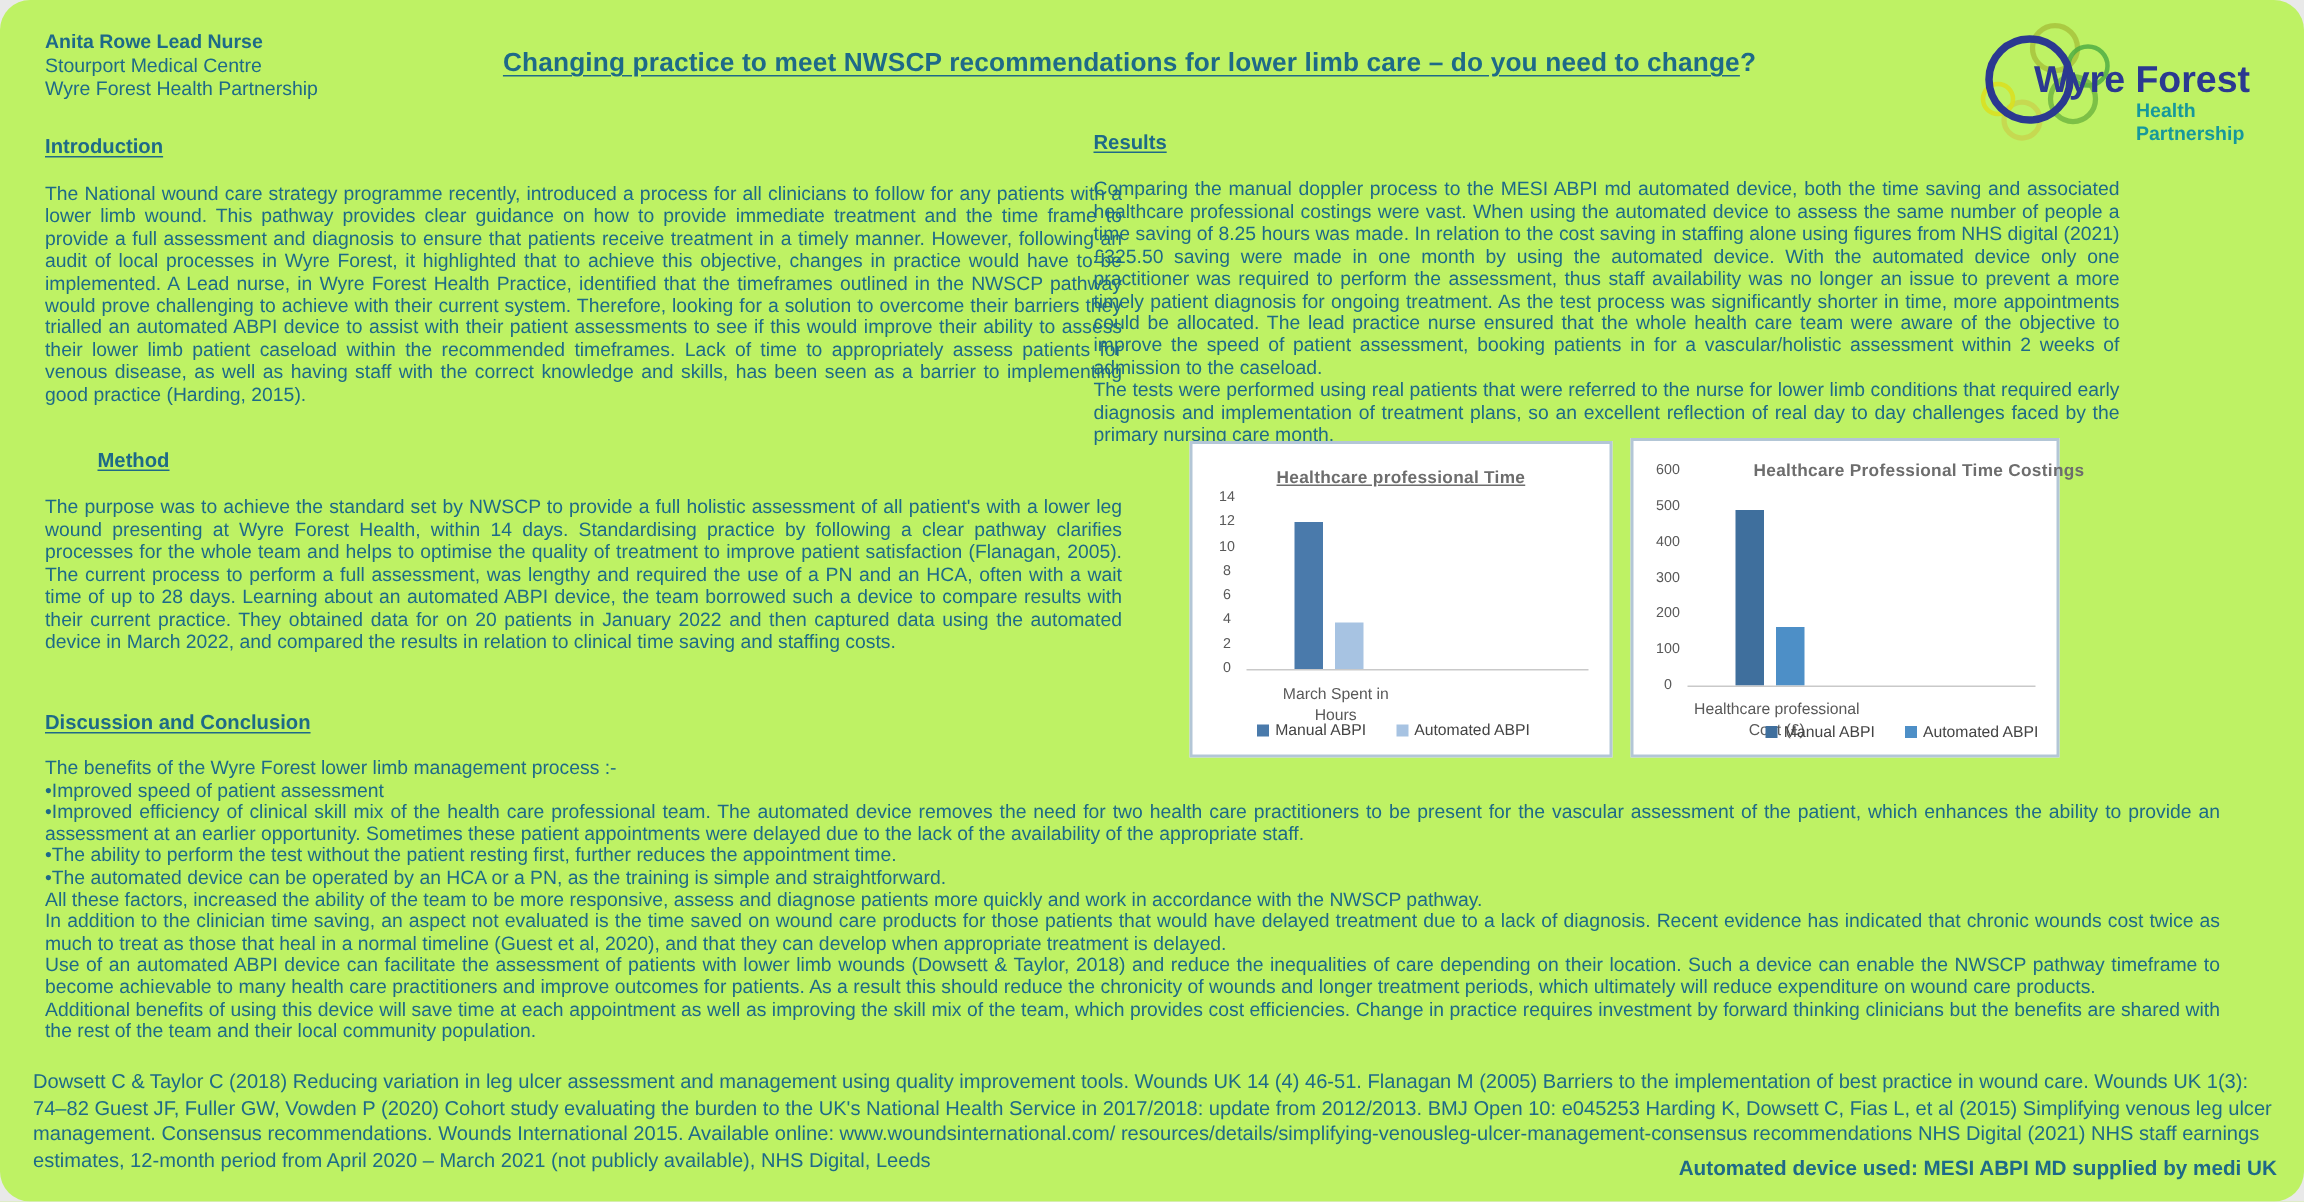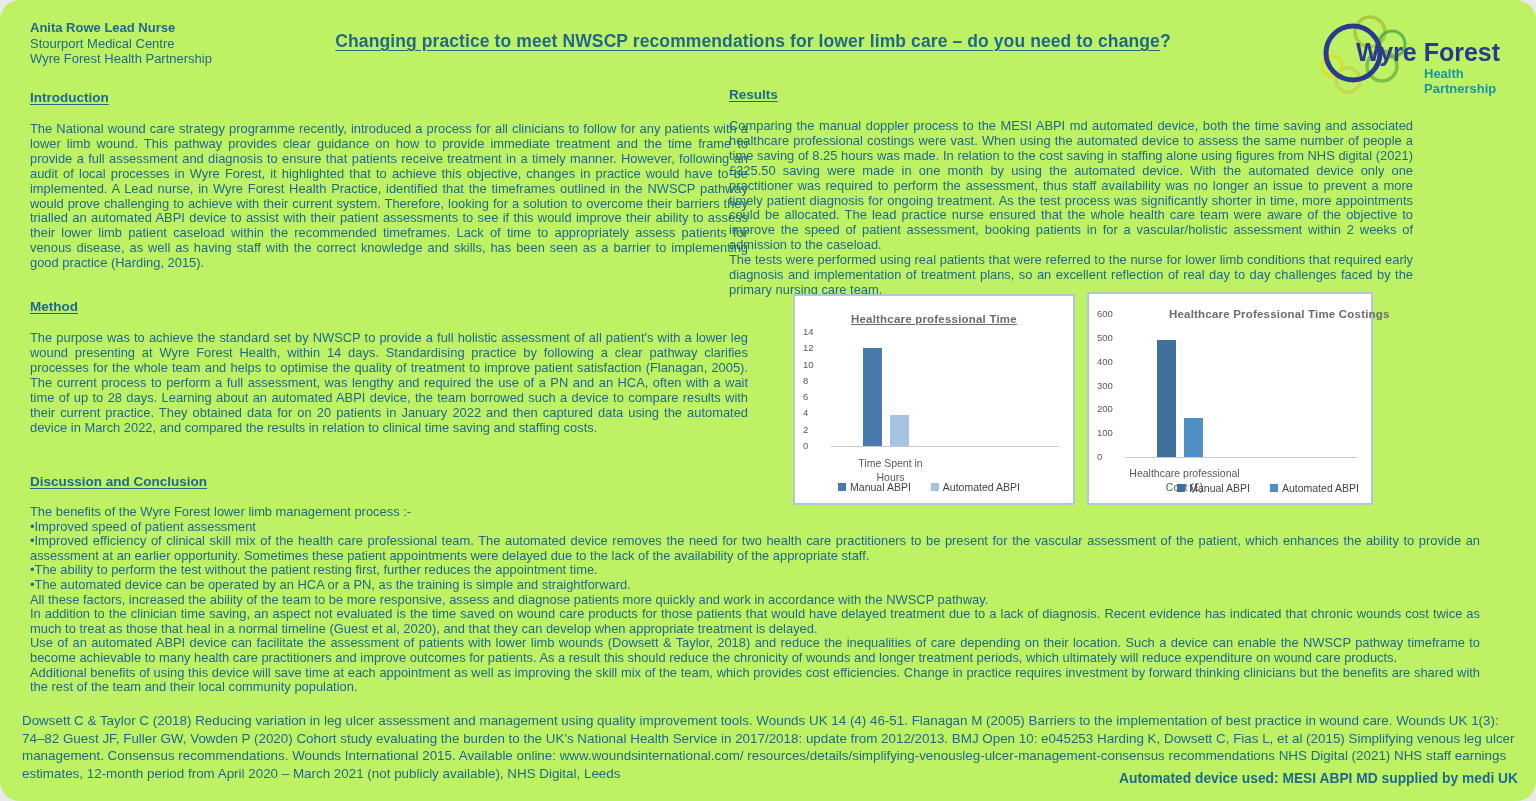--- a/index.html
+++ b/index.html
@@ -15,36 +15,36 @@
     font-size:17.5px;font-weight:bold;letter-spacing:.1px;
   }
   .poster-title .underlined{text-decoration:underline;text-underline-offset:3px;}
   .logo{position:absolute;right:26px;top:10px;width:190px;height:90px;}
   
   .sec-h{font-weight:bold;text-decoration:underline;text-underline-offset:2px;font-size:13.5px;margin:0;}
   .body-p{font-size:12.9px;line-height:14.9px;text-align:justify;margin:0;}
   
   .col-left{position:absolute;left:30px;top:90px;width:718px;}
   .col-left .intro-body{margin-top:17px;}
-  .col-left .method-h{margin-top:28px;}
+  .col-left .method-h{margin-top:28px;margin-left:35px;}
   .col-left .method-body{margin-top:17px;}
   .col-right{position:absolute;left:729px;top:87px;width:684px;}
   .col-right .results-body{margin-top:17px;}
   
   .chart{position:absolute;background:#fff;border:2px solid #b3c6d6;box-sizing:border-box;}
   .chart.c1{left:793px;top:294px;width:282px;height:211px;}
   .chart.c2{left:1087px;top:292px;width:286px;height:213px;}
   .chart-title{position:absolute;font-size:11.5px;font-weight:600;color:#6d6d6d;letter-spacing:.2px;white-space:nowrap;}
   .c1 .chart-title{left:56px;top:17px;text-decoration:underline;}
   .c2 .chart-title{left:56px;top:14px;padding-left:24px;}
   .plot{position:absolute;left:46px;right:14px;}
   .c1 .plot{top:36px;height:114px;}
   .c2 .plot{top:20px;height:143px;}
   .plot .baseline{position:absolute;left:-10px;right:0;bottom:-1px;border-bottom:1px solid #c9c9c9;}
-  .yticks{position:absolute;width:30px;text-align:left;font-size:9.5px;color:#595959;}
+  .yticks{position:absolute;width:30px;text-align:center;font-size:9.5px;color:#595959;}
   .c1 .yticks{left:8px;top:36px;height:114px;}
   .c2 .yticks{left:8px;top:20px;height:143px;}
   .ytick{position:absolute;right:0;transform:translateY(-50%);line-height:10px;width:100%;}
   .bars{position:absolute;left:22px;bottom:0;height:100%;display:flex;align-items:flex-end;gap:8px;}
   .bar{width:19px;}
   .cat-label{position:absolute;left:8px;width:175px;text-align:center;font-size:10.5px;line-height:14px;color:#595959;white-space:pre-line;}
   .c1 .cat-label{top:160px;}
   .c2 .cat-label{top:172px;}
   .legend{position:absolute;left:2px;right:12px;display:flex;gap:20px;font-size:10.5px;color:#444444;align-items:center;}
   .c1 .legend{bottom:10px;justify-content:center;}
@@ -90,21 +90,21 @@
   <div class="col-left">
     <h3 class="sec-h">Introduction</h3>
     <p class="body-p intro-body">The National wound care strategy programme recently, introduced a process for all clinicians to follow for any patients with a lower limb wound.  This pathway provides clear guidance on how to provide immediate treatment and the time frame to provide a full assessment and diagnosis to ensure that patients receive treatment in a timely manner. However, following an audit of local processes in Wyre Forest, it highlighted that to achieve this objective, changes in practice would have to be implemented.  A Lead nurse, in Wyre Forest Health Practice, identified that the timeframes outlined in the NWSCP pathway would prove challenging to achieve with their current system.  Therefore, looking for a solution to overcome their barriers they trialled an automated ABPI device to assist with their patient assessments to see if this would improve their ability to assess their lower limb patient caseload within the recommended timeframes. Lack of time to appropriately assess patients for venous disease, as well as having staff with the correct knowledge and skills, has been seen as a barrier to implementing good practice (Harding, 2015).</p>
     <h3 class="sec-h method-h">Method</h3>
     <p class="body-p method-body">The purpose was to achieve the standard set by NWSCP to provide a full holistic assessment of all patient's with a lower leg wound presenting at Wyre Forest Health, within 14 days.  Standardising practice by following a clear pathway clarifies processes for the whole team and helps to optimise the quality of treatment to improve patient satisfaction (Flanagan, 2005). The current process to perform a full assessment, was lengthy and required the use of a PN and an HCA, often with a wait time of up to 28 days.  Learning about an automated ABPI device, the team borrowed such a device  to compare results with their current practice. They obtained data for on 20 patients in January 2022 and then captured data using the automated device in March 2022, and compared the results in relation to clinical time saving and staffing costs.</p>
   </div>
 
   <div class="col-right">
     <h3 class="sec-h">Results</h3>
     <p class="body-p results-body">Comparing the manual doppler process to the MESI ABPI md automated device, both the time saving and associated healthcare professional costings were vast. When using the automated device to assess the same number of people a time saving of 8.25 hours was made. In relation to the cost saving in staffing alone using figures from NHS digital (2021) £325.50 saving were made in one month by using the automated device. With the automated device only one practitioner was required to perform the assessment, thus staff availability was no longer an issue to prevent a more timely patient diagnosis for ongoing treatment. As the test process was significantly shorter in time, more appointments could be allocated. The lead practice nurse ensured that the whole health care team were aware of the objective to improve the speed of patient assessment, booking patients in for a vascular/holistic assessment within 2 weeks of admission to the caseload.</p>
-    <p class="body-p">The tests were performed using real patients that were referred to the nurse for lower limb conditions that required early diagnosis and implementation of treatment plans, so an excellent reflection of real day to day challenges faced by the primary nursing care team.</p>
+    <p class="body-p">The tests were performed using real patients that were referred to the nurse for lower limb conditions that required early diagnosis and implementation of treatment plans, so an excellent reflection of real day to day challenges faced by the primary nursing care month.</p>
   </div>
 
   <div class="chart c1">
     <div class="chart-title">Healthcare professional Time</div>
     <div class="yticks">
         <div class="ytick" style="top: 0%;">14</div>
         <div class="ytick" style="top: 14.2857%;">12</div>
         <div class="ytick" style="top: 28.5714%;">10</div>
         <div class="ytick" style="top: 42.8571%;">8</div>
         <div class="ytick" style="top: 57.1429%;">6</div>
@@ -112,21 +112,21 @@
         <div class="ytick" style="top: 85.7143%;">2</div>
         <div class="ytick" style="top: 100%;">0</div>
       </div>
     <div class="plot">
       <div class="bars">
           <div class="bar" style="height: 85.7143%; background: rgb(74, 122, 171);"></div>
           <div class="bar" style="height: 26.7857%; background: rgb(167, 195, 226);"></div>
         </div>
       <div class="baseline"></div>
     </div>
-    <div class="cat-label">Time Spent in
+    <div class="cat-label">March Spent in
 Hours</div>
     <div class="legend">
         <span class="legend-item">
           <span class="swatch" style="background: rgb(74, 122, 171);"></span>
           <span>Manual ABPI</span>
         </span>
         <span class="legend-item">
           <span class="swatch" style="background: rgb(167, 195, 226);"></span>
           <span>Automated ABPI</span>
         </span>

